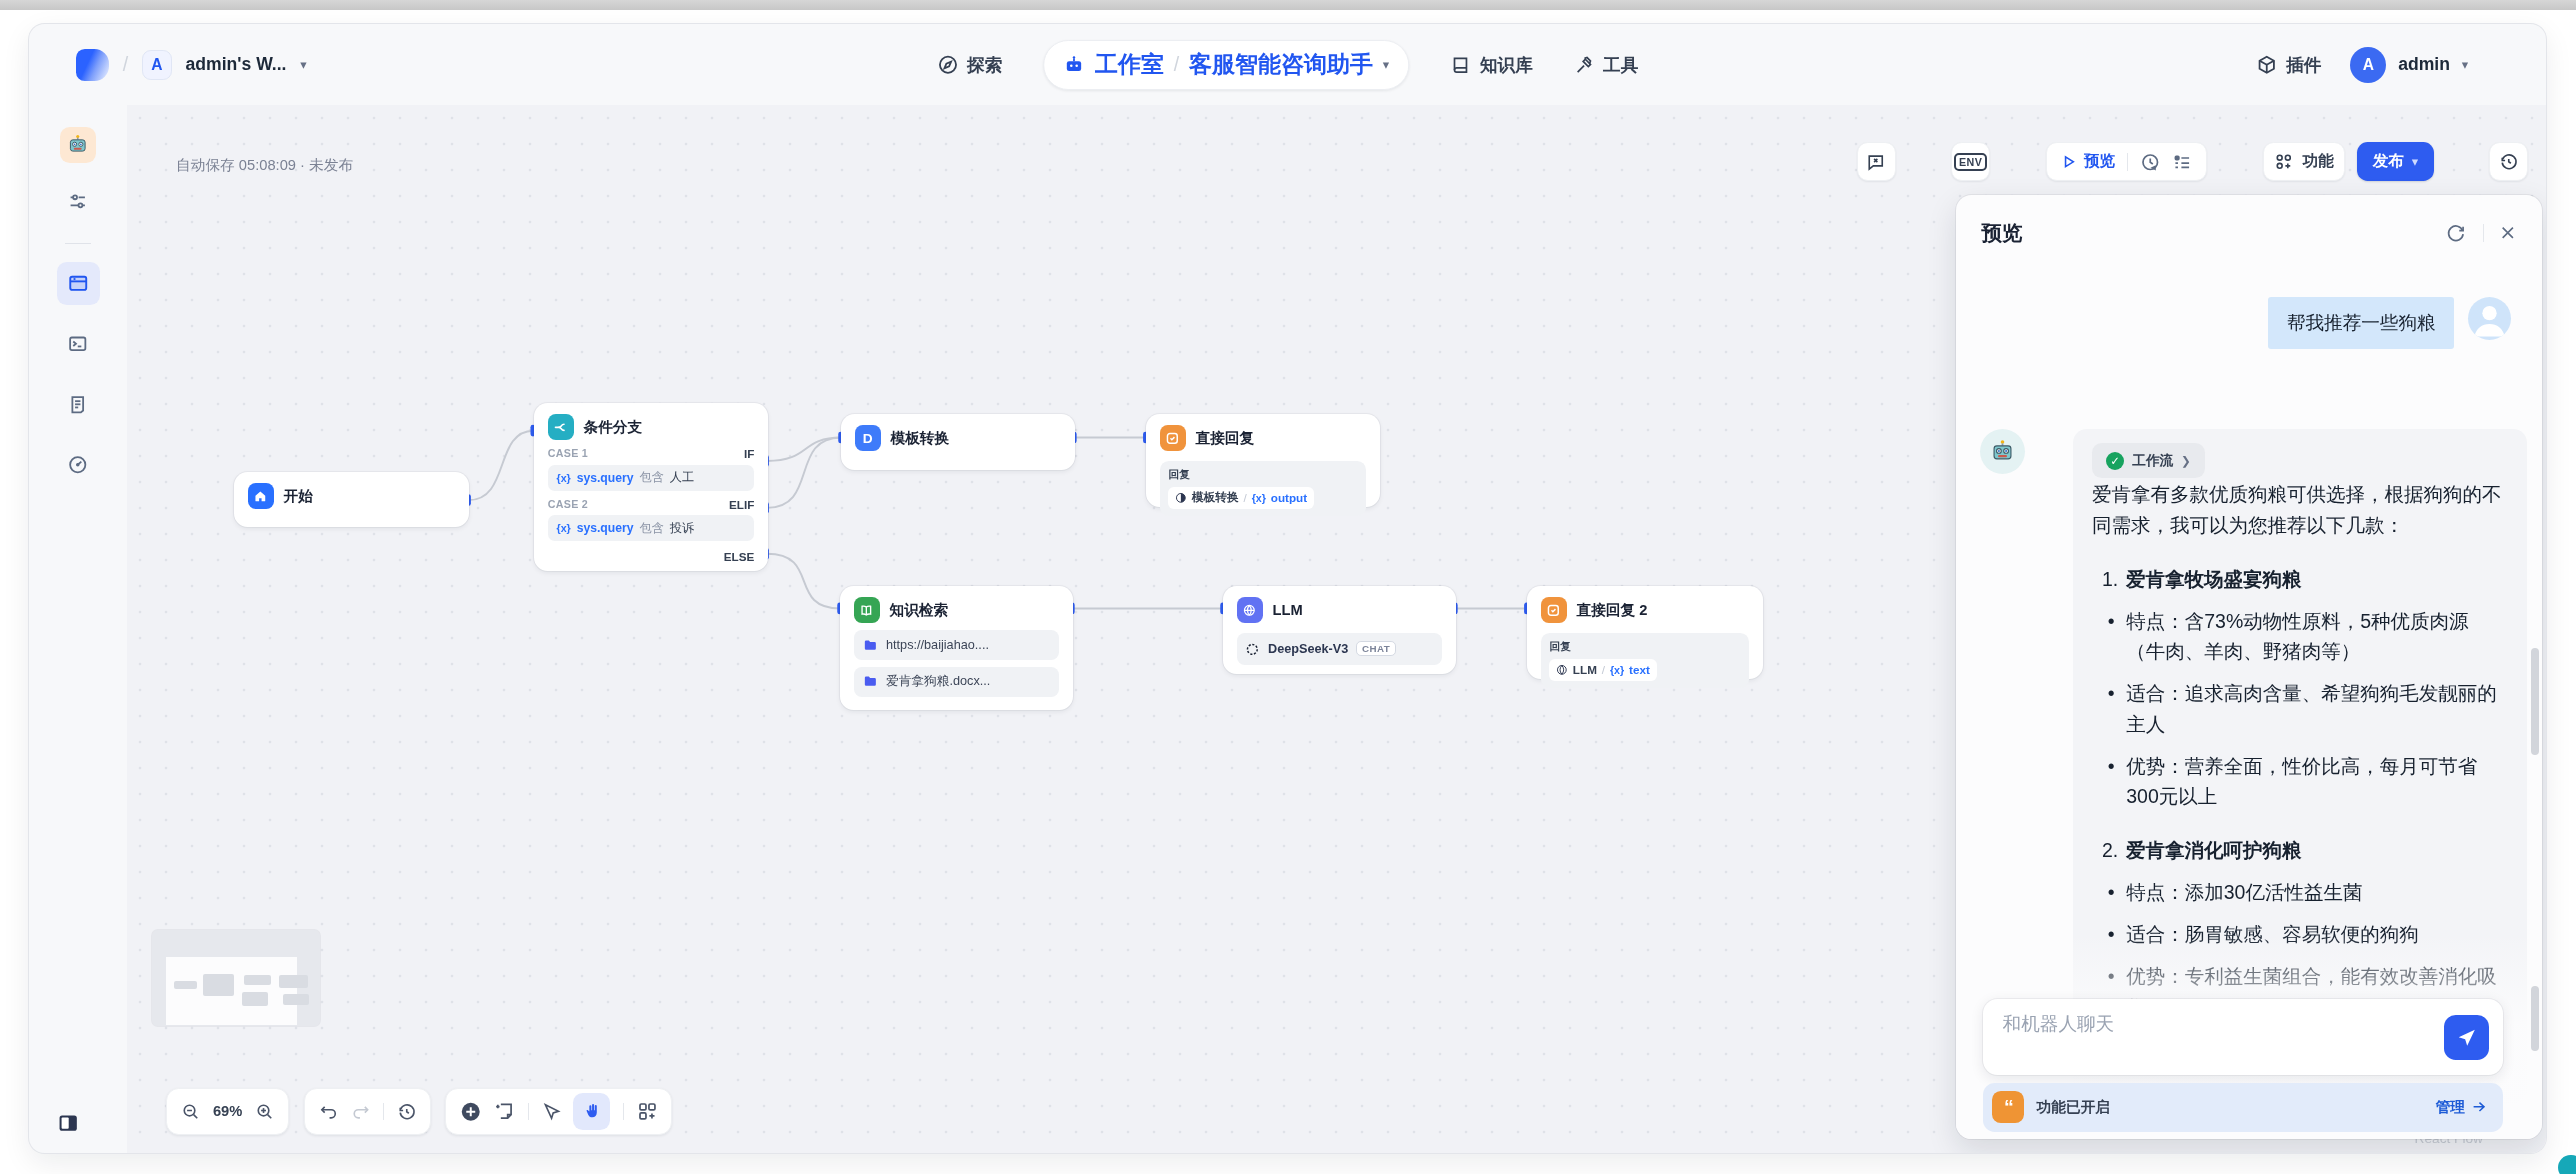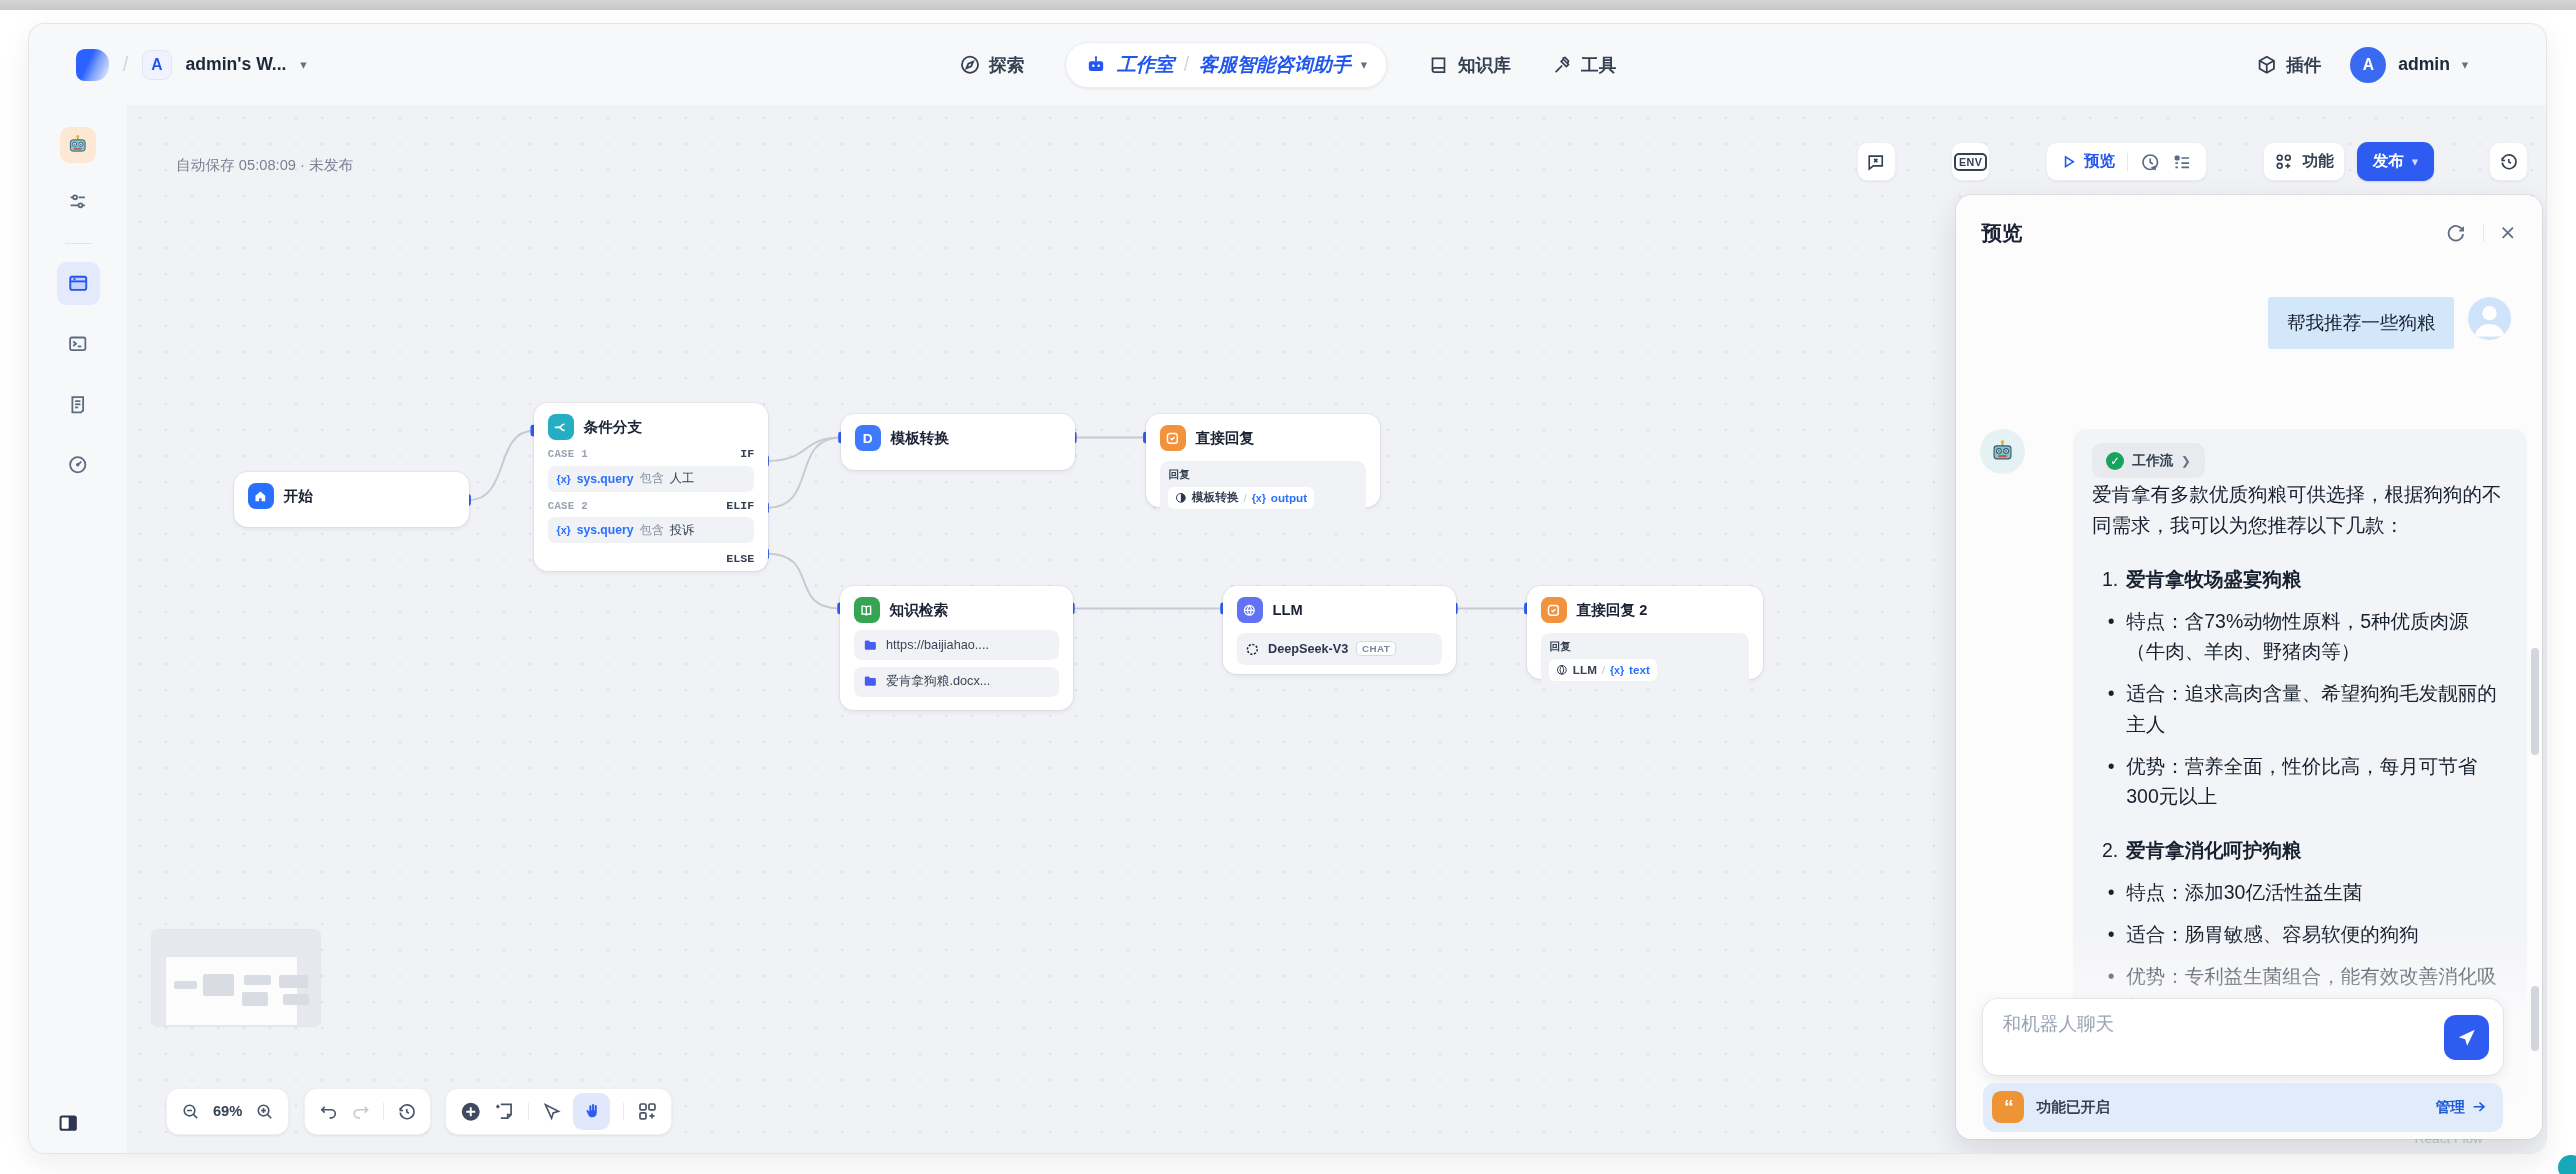--- a/index.html
+++ b/index.html
@@ -22,21 +22,21 @@
   .slash{color:#d0d5dd;font-size:19.5px;}
   .ws-badge{width:30px;height:30px;border-radius:8.8px;background:#f0f3ff;border:1px solid #e0e6f5;
     color:var(--primary);font-weight:700;font-size:15.6px;display:flex;align-items:center;justify-content:center;}
   .ws-name{font-size:17.6px;font-weight:600;color:#1d2939;}
   .chev{color:#667085;font-size:12.7px;}
   .nav-center{position:absolute;left:50%;transform:translateX(-50%);display:flex;align-items:center;gap:41px;}
   .nav-item{display:flex;align-items:center;gap:8.8px;color:#354052;font-size:17.6px;font-weight:600;}
   .nav-item svg{color:#354052;}
   .nav-pill{display:flex;align-items:center;gap:9.8px;background:#fff;border:1px solid #eceef2;
     border-radius:976px;padding:8.8px 19.5px;box-shadow:0 1px 2.9px rgba(16,24,40,.08);}
-  .nav-pill .lbl{color:var(--primary);font-size:19px;font-weight:700;font-style:italic;}
+  .nav-pill .lbl{color:var(--primary);font-size:23px;font-weight:700;}
   .nav-right{margin-left:auto;display:flex;align-items:center;gap:29px;}
   .avatar{width:36px;height:36px;border-radius:50%;background:#3b6af2;color:#fff;font-size:15.6px;
     font-weight:700;display:flex;align-items:center;justify-content:center;}
   .user-wrap{display:flex;align-items:center;gap:11.7px;font-size:17.6px;font-weight:600;color:#1d2939;}
 
   
   .sidebar{position:absolute;left:0;top:81px;bottom:0;width:98px;display:flex;flex-direction:column;align-items:center;}
   .app-ico{width:36px;height:36px;border-radius:9.8px;background:#fde8d3;display:flex;align-items:center;
     justify-content:center;margin-top:21.5px;}
   .side-btn{width:43px;height:43px;border-radius:9.8px;display:flex;align-items:center;justify-content:center;
@@ -60,21 +60,21 @@
   .publish{height:39px;border-radius:10.7px;background:#2e5cf0;color:#fff;font-size:15.6px;font-weight:700;
     display:flex;align-items:center;gap:7.8px;padding:0 15.6px;box-shadow:0 1px 2px rgba(16,24,40,.15);}
   .publish .chev{color:#cdd9ff;}
 
   
   .node{position:absolute;background:#fff;border-radius:13.7px;padding:10.7px 13.7px;
     box-shadow:0 0 0 1px rgba(16,24,40,.045),0 2px 4.9px rgba(16,24,40,.07);}
   .node-head{display:flex;align-items:center;gap:9.8px;}
   .node-ico{width:26px;height:26px;border-radius:7.8px;color:#fff;display:flex;align-items:center;justify-content:center;flex:0 0 auto;font-weight:800;}
   .node-title{font-size:14.7px;font-weight:700;color:#1a2233;}
-  .case-row{display:flex;justify-content:space-between;align-items:center;margin-top:6.8px;font-family:Liberation Mono, monospace;}
+  .case-row{display:flex;justify-content:space-between;align-items:center;margin-top:6.8px;}
   .case-lbl{font-size:10.7px;font-weight:700;color:#9aa3b2;letter-spacing:0.3px;}
   .branch-lbl{font-size:11.7px;font-weight:800;color:#354052;}
   .cond-pill{margin-top:4.9px;background:var(--chip);border-radius:6.8px;height:26px;display:flex;align-items:center;
     gap:5.9px;padding:0 8.8px;font-size:12.2px;color:#354052;}
   .vx{color:#2970ff;font-weight:800;font-size:10.7px;}
   .vname{color:#2970ff;font-weight:700;}
   .vop{color:#8a93a5;}
   .body-sec{margin-top:9.8px;background:var(--chip);border-radius:8.8px;padding:6.8px 8.8px;}
   .sec-lbl{font-size:10.7px;font-weight:800;color:#354052;}
   .ref-pill{margin-top:4.9px;background:#fff;border-radius:5.9px;height:22.5px;display:inline-flex;align-items:center;

